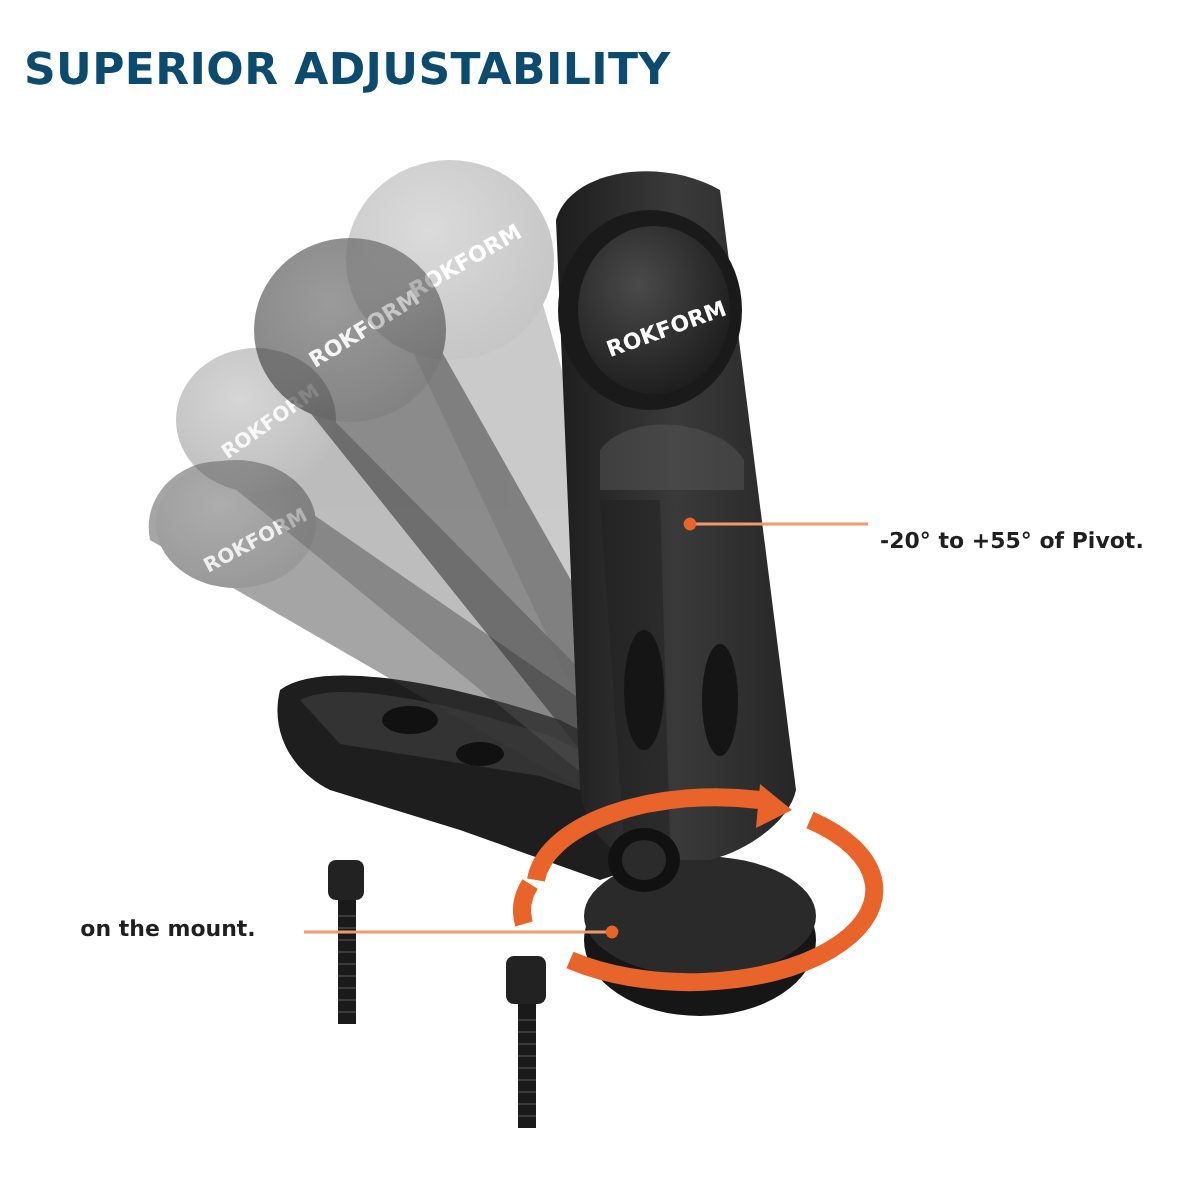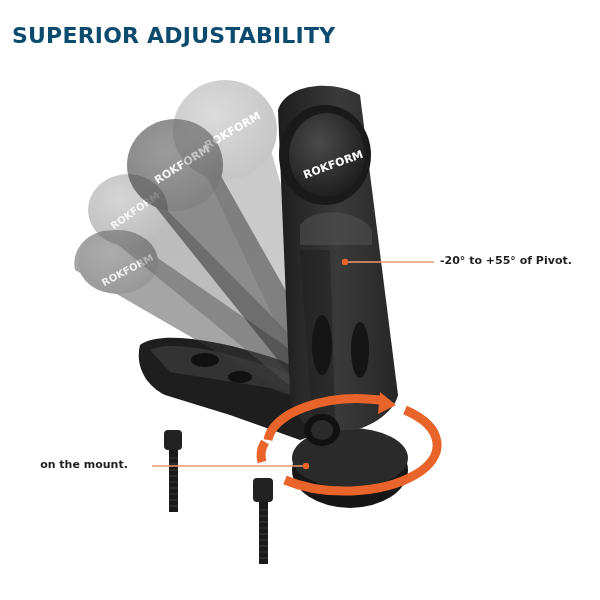--- a/index.html
+++ b/index.html
@@ -9,21 +9,21 @@
       position: absolute; left: 12px; top: 6px;
       font-size: 22px; font-weight: 700; color: #0c4a6e; letter-spacing: 0.2px;
       font-family: "DejaVu Sans", "Liberation Sans", sans-serif;
       margin-top: 17px;
     }
     .product { position: absolute; left: 0; top: 0; width: 600px; height: 600px; }
     .callout-label {
       position: absolute; font-size: 11px; font-weight: 700; color: #1f1f1f;
       font-family: "DejaVu Sans", "Liberation Sans", sans-serif; line-height: 14px;
     }
-    .pivot-label { left: 440px; top: 254px; white-space: nowrap; }
+    .pivot-label { left: 440px; top: 264px; white-space: nowrap; }
     .rotation-label { left: 34px; top: 458px; text-align: center; width: 100px; }
     .logo-text { font-family: "DejaVu Sans", "Liberation Sans", sans-serif; font-weight: 700; }
   </style>
 </head>
 <body>
 
 <div class="title">SUPERIOR ADJUSTABILITY</div>
 
 <svg class="product" viewBox="0 0 600 600" xmlns="http://www.w3.org/2000/svg">
   <defs>

